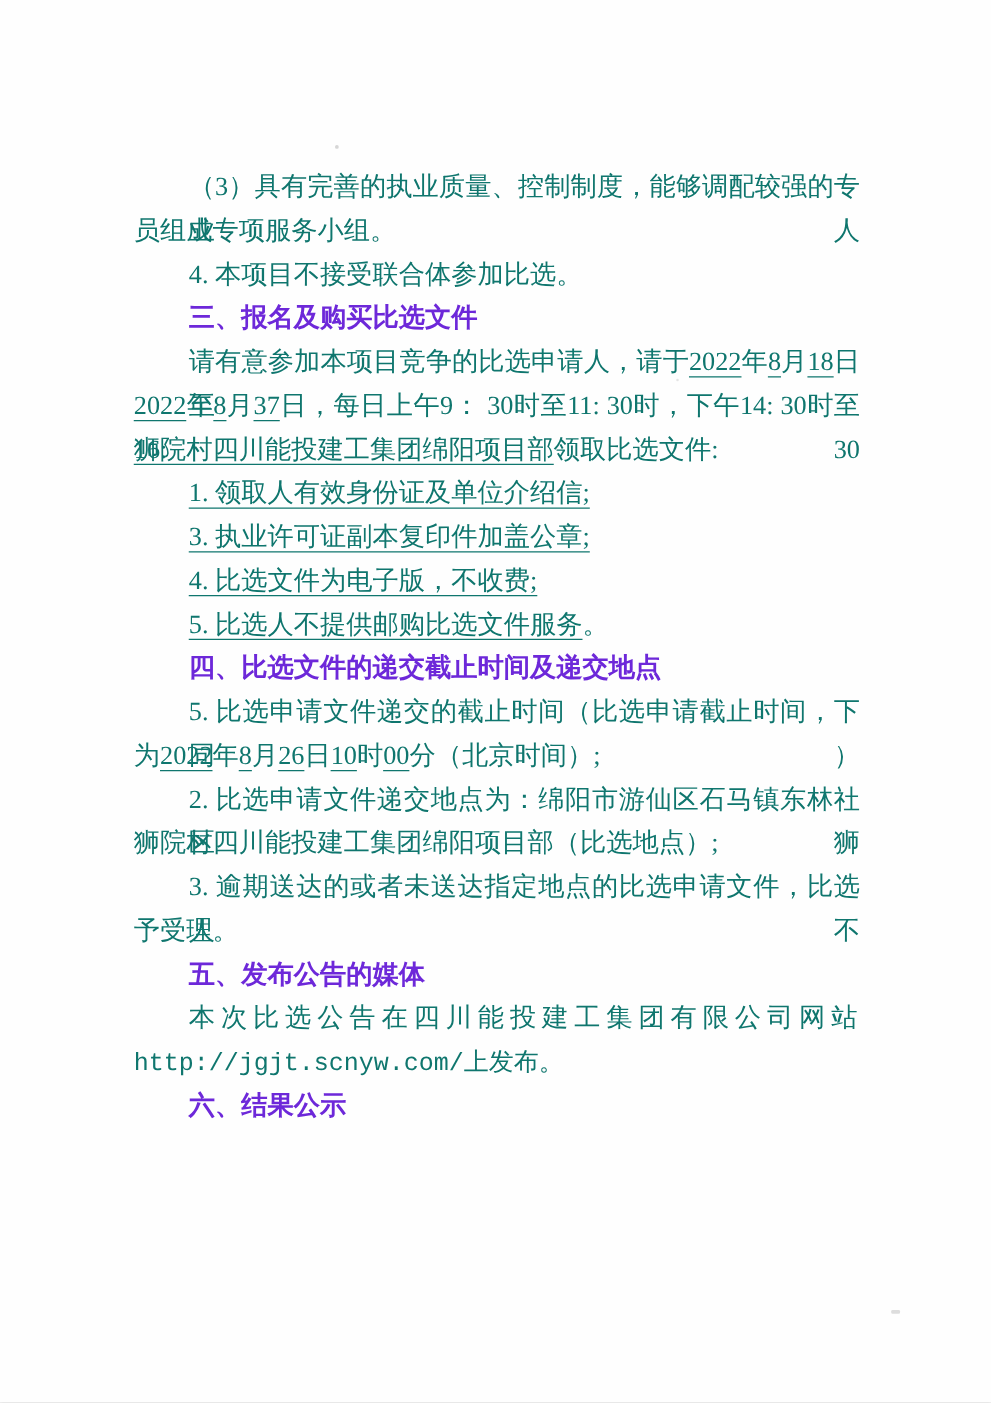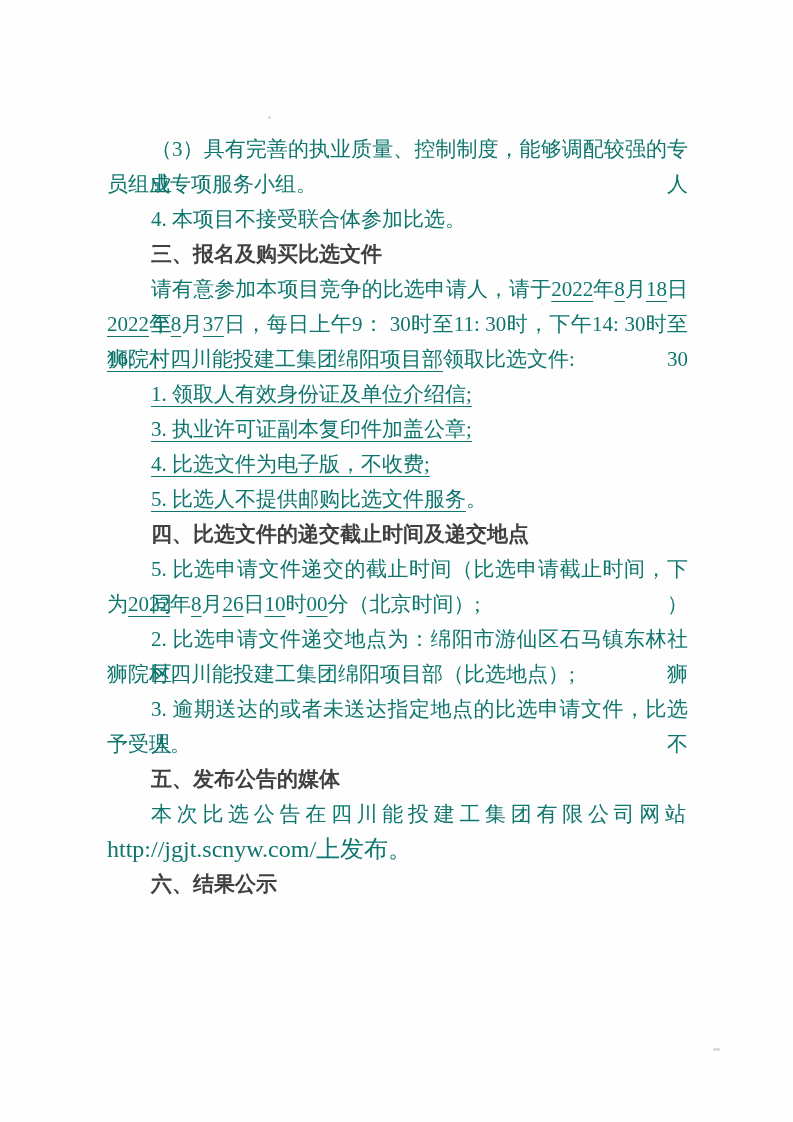--- a/index.html
+++ b/index.html
@@ -24,23 +24,23 @@
   }
   .line {
     font-family: "Liberation Serif", "DejaVu Serif", serif;
     font-size: 21px;
     line-height: 35px;
     height: 35px;
     color: #0f766e;
     white-space: pre-wrap;
   }
   .line.heading {
-    font-family: Liberation Serif, serif;
+    font-family: Liberation Sans, sans-serif;
     font-weight: 700;
-    color: #404040;
+    color: #6d28d9;
   }
   .line.indent {
     padding-left: 44px;
   }
   .line.justify {
     text-align: justify;
     text-align-last: justify;
     text-justify: inter-character;
   }
   .line.spread {
@@ -48,22 +48,22 @@
     text-align-last: justify;
     text-justify: inter-character;
     letter-spacing: 2px;
   }
   .seg-underline {
     text-decoration: underline;
     text-decoration-thickness: 1px;
     text-underline-offset: 5px;
   }
   .mono {
-    font-family: Liberation Serif, serif;
-    font-size: 24px;
+    font-family: Liberation Mono, monospace;
+    font-size: 20px;
   }
   .speck {
     position: absolute;
     background: #b5b5b5;
     border-radius: 50%;
   }
   .speck-1 { left: 268px; top: 116px; width: 3px; height: 3px; opacity: .55; }
   .speck-2 { left: 713px; top: 1048px; width: 7px; height: 3px; opacity: .45; border-radius: 1px; }
   .speck-3 { left: 541px; top: 303px; width: 2px; height: 2px; opacity: .35; }
 </style>

